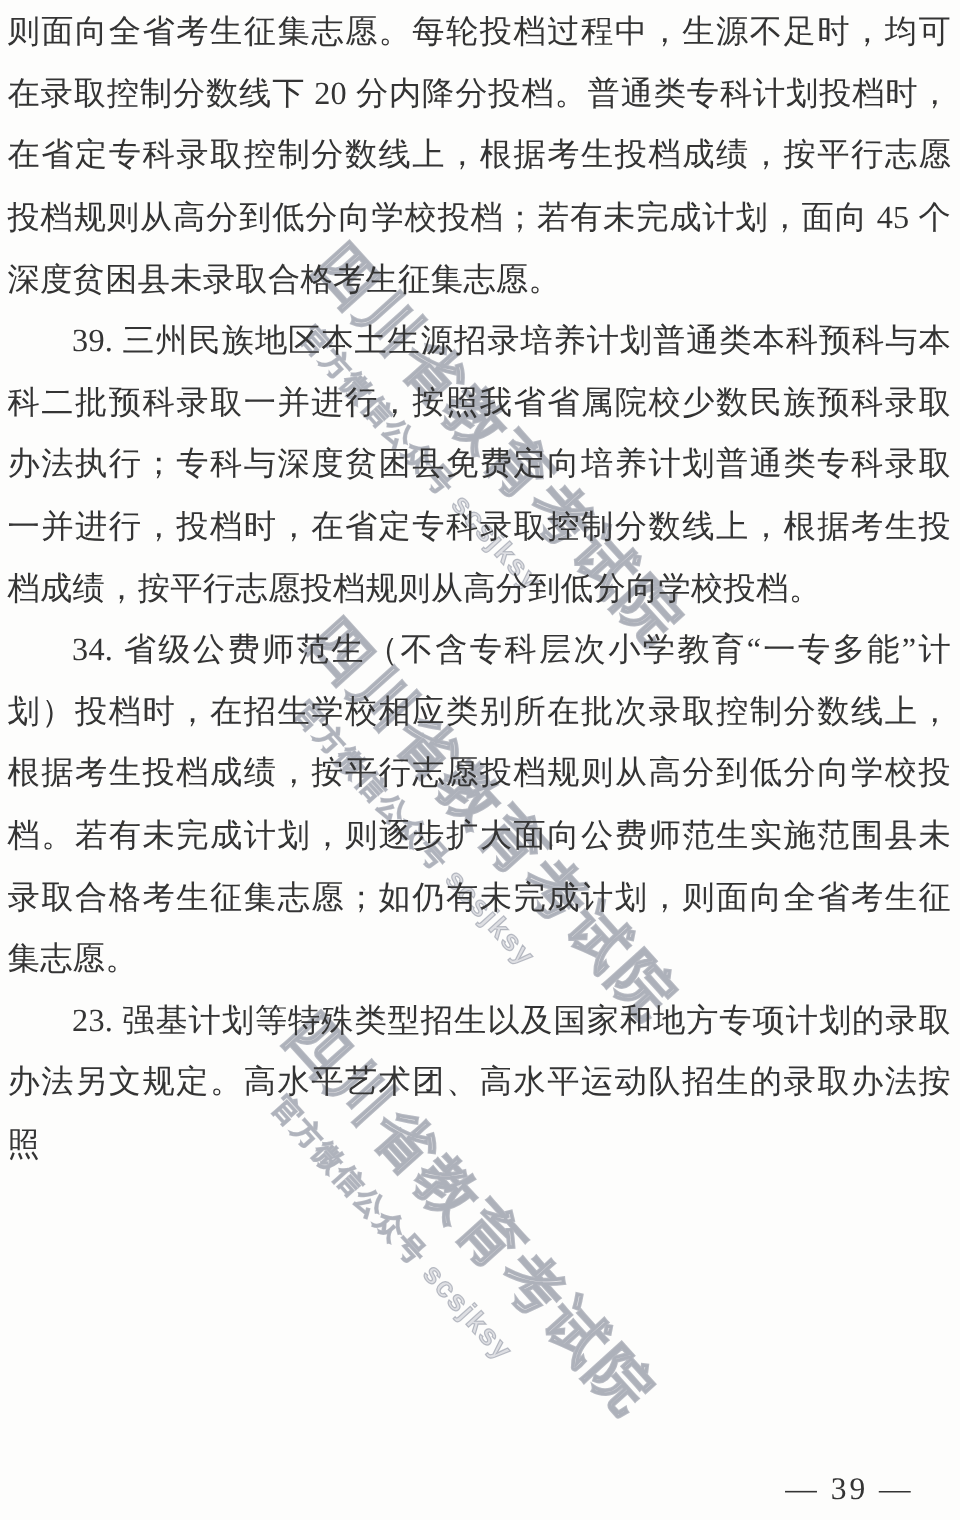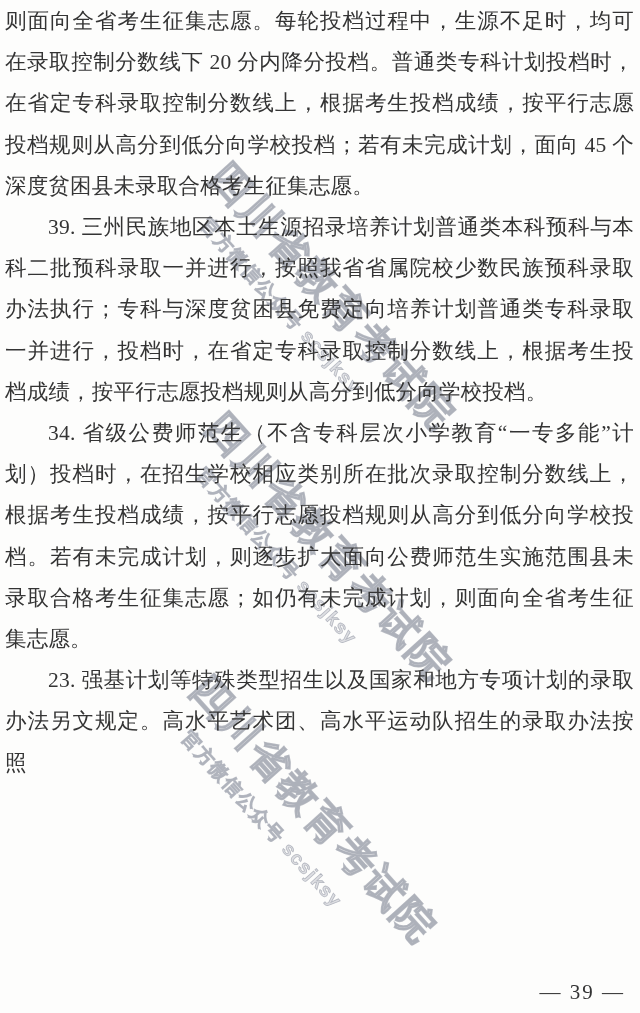--- a/index.html
+++ b/index.html
@@ -60,21 +60,21 @@
     font-size: 21.5px;
     line-height: 41.2px;
     text-align: justify;
     color: #343434;
     letter-spacing: 0.2px;
   }
   .para.indent { text-indent: 2em; }
 
   .page-number {
     position: absolute;
-    right: 15px;
+    right: 31px;
     top: 980px;
     z-index: 2;
     font-size: 21px;
     color: #343434;
     letter-spacing: 2px;
     white-space: nowrap;
   }
 </style>
 </head>
 <body>

